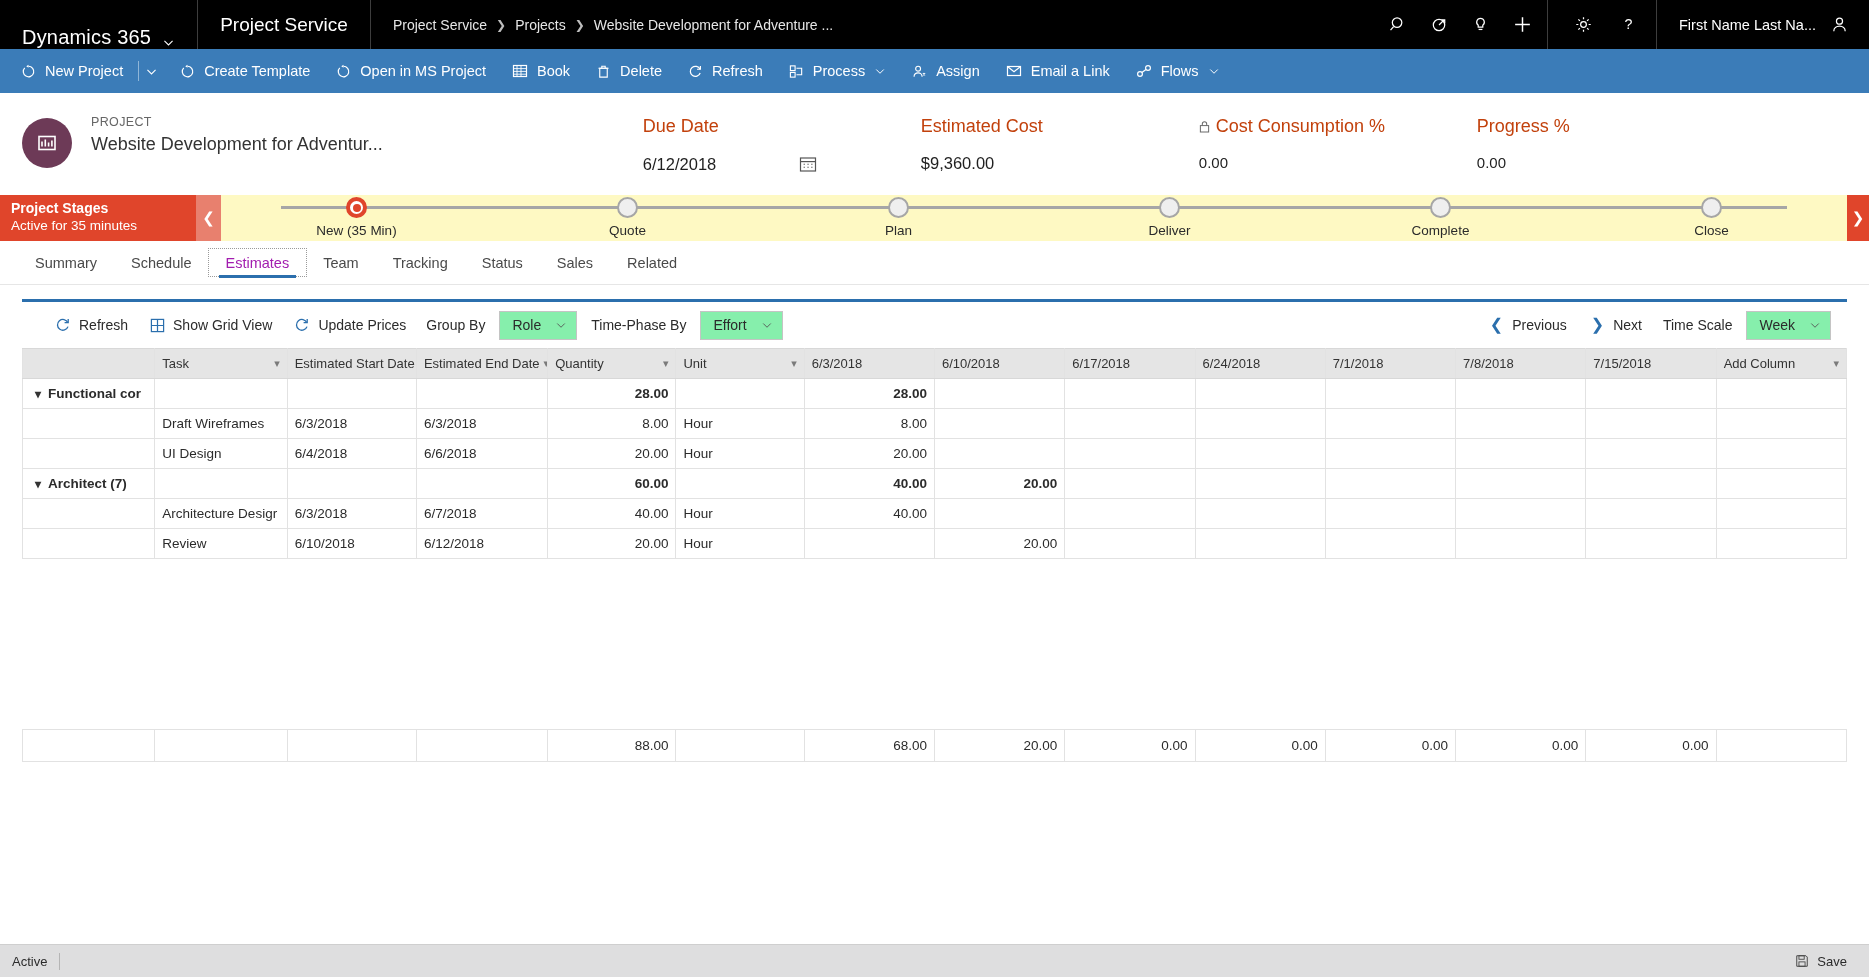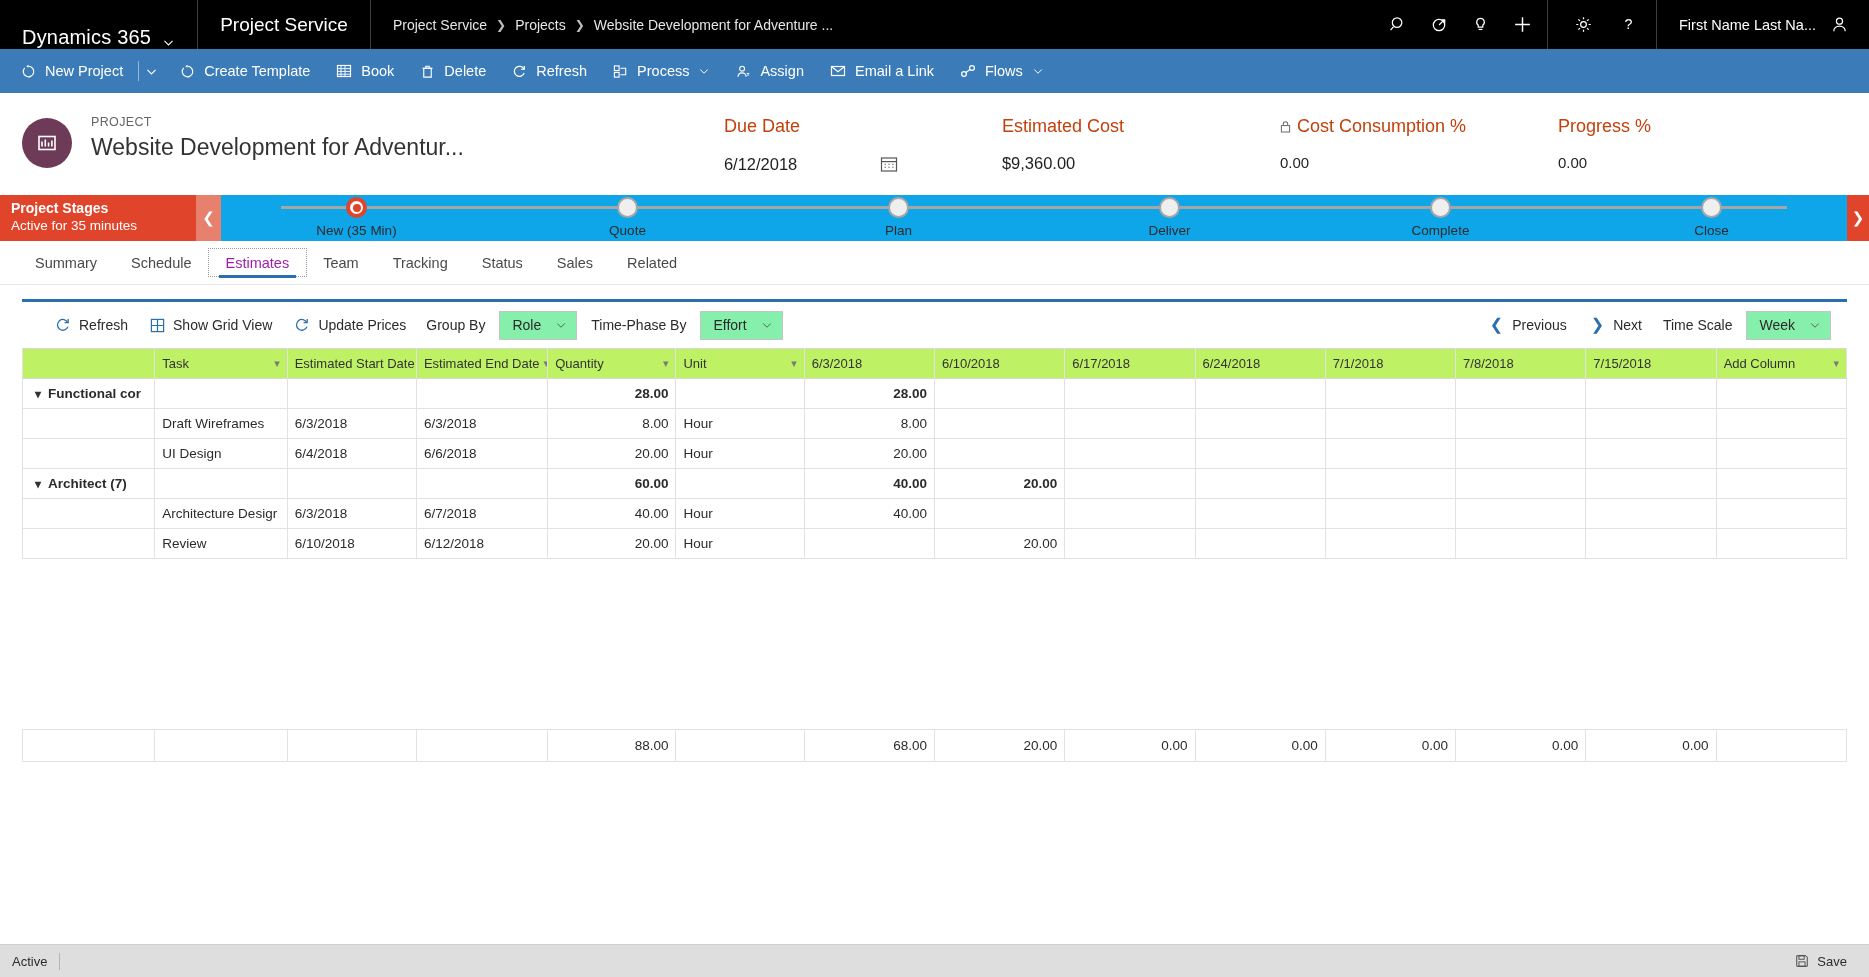--- a/index.html
+++ b/index.html
@@ -64,21 +64,21 @@
     display: flex; align-items: flex-start; padding: 18px 0 0 0;
   }
   .prj-avatar {
     width: 50px; height: 50px; border-radius: 50%;
     background: #6d3a57; margin-left: 22px; margin-top: 7px;
     display: flex; align-items: center; justify-content: center;
     flex: 0 0 auto;
   }
   .prj-titles { margin-left: 19px; margin-top: 4px; }
   .prj-kicker { font-size: 12.5px; color: #666; letter-spacing: .35px; }
-  .prj-name { font-size: 23px; color: #333333; margin-top: 5px; }
+  .prj-name { font-size: 18px; color: #333333; margin-top: 5px; }
   .prj-fields { display: flex; margin-left: 260px; margin-top: 5px; }
   .fld { width: 278px; }
   .fld-label {
     font-size: 18px; color: #c2410c; display:flex; align-items:center; gap: 6px;
   }
   .fld-value {
     font-size: 16.5px; color: #1f1f1f; margin-top: 17px;
     display: flex; align-items: center; gap: 82px;
   }
   .fld-value.small { font-size: 15px; }
@@ -89,21 +89,21 @@
     width: 196px; background: #e0452b; color: #ffffff;
     padding: 5px 0 0 11px; flex: 0 0 auto;
   }
   .bpf-label .l1 { font-size: 14px; font-weight: bold; }
   .bpf-label .l2 { font-size: 13.5px; margin-top: 2px; }
   .bpf-collapse {
     width: 25px; background: #e8806e; color: #ffffff; flex: 0 0 auto;
     display: flex; align-items: center; justify-content: center; font-size: 15px;
   }
   .bpf-stages {
-    flex: 1 1 auto; background: #0ea5e9; position: relative;
+    flex: 1 1 auto; background: #fef9c3; position: relative;
     display: flex; align-items: flex-start;
   }
   .bpf-next {
     width: 22px; background: #e0452b; color:#fff; flex: 0 0 auto;
     display:flex; align-items:center; justify-content:center; font-size:15px;
   }
   .bpf-line {
     position: absolute; top: 11px; left: 60px; right: 60px;
     height: 3px; background: #a6a6a6;
   }
@@ -162,21 +162,21 @@
   .gb-nav { display: flex; align-items: center; gap: 9px; padding: 0 12px; color:#2b2b2b; }
   .chev { color: #2b6fad; font-size: 16px; line-height: 1; }
 
   
   table.grid { border-collapse: collapse; width: 100%; table-layout: fixed; font-size: 13.5px; }
   table.grid th, table.grid td {
     border: 1px solid #e2e2e2; height: 30px; padding: 0 7px;
     color: #2b2b2b; font-weight: normal; overflow: hidden; white-space: nowrap;
   }
   table.grid th {
-    background: #bef264; text-align: left; font-size: 13px;
+    background: #e5e5e5; text-align: left; font-size: 13px;
     color: #333; border-top: 1px solid #d8d8d8; border-bottom: 1px solid #d8d8d8;
     height: 30px;
   }
   th .thin { display: flex; align-items: center; justify-content: space-between; gap: 4px; }
   th .cv { color: #7a7a7a; font-size: 11px; }
   td.num { text-align: right; }
   tr.group td { font-weight: bold; }
   tr.group td.gname { font-weight: bold; padding-left: 12px; }
   .caretcell { display: flex; align-items: center; gap: 7px; }
   .caret-dn { font-size: 12px; color: #333; }
@@ -291,20 +291,29 @@
         </svg>
     </div>
     <div class="cmd">
       <span class="ico">
         <svg width="15" height="15" viewBox="0 0 16 16">
             <path d="M8 2.4a5.6 5.6 0 1 1-4 1.7" fill="none" stroke="#fff" stroke-width="1.3"></path>
             <path d="M8 .8v3.2L5.6 2.4z" fill="#fff"></path>
           </svg>
       </span>
       <span>Create Template</span>
+    </div>
+    <div class="cmd">
+      <span class="ico">
+        <svg width="15" height="15" viewBox="0 0 16 16">
+            <path d="M8 2.4a5.6 5.6 0 1 1-4 1.7" fill="none" stroke="#fff" stroke-width="1.3"></path>
+            <path d="M8 .8v3.2L5.6 2.4z" fill="#fff"></path>
+          </svg>
+      </span>
+      <span>Open in MS Project</span>
     </div>
     <div class="cmd">
       <span class="ico">
         <svg width="16" height="16" viewBox="0 0 16 16">
             <rect x="1.5" y="2.5" width="13" height="11" fill="none" stroke="#fff" stroke-width="1.2"></rect>
             <path d="M1.5 5.6h13M1.5 8.4h13M1.5 11.2h13M5 2.5v11M9 2.5v11" stroke="#fff" stroke-width=".9"></path>
           </svg>
       </span>
       <span>Book</span>
     </div>

